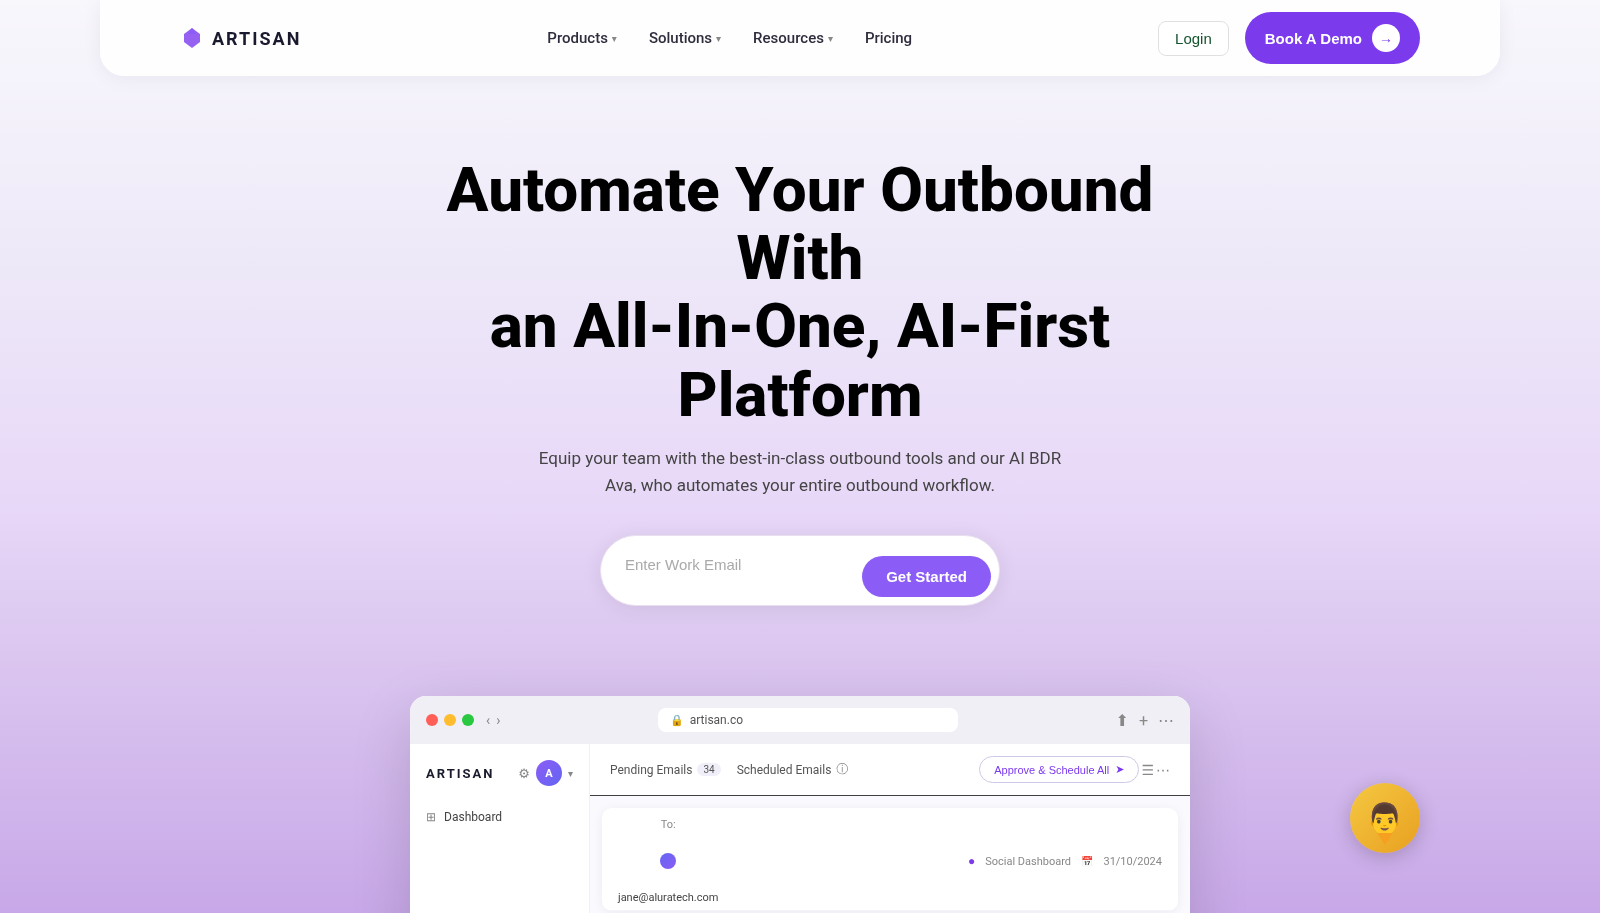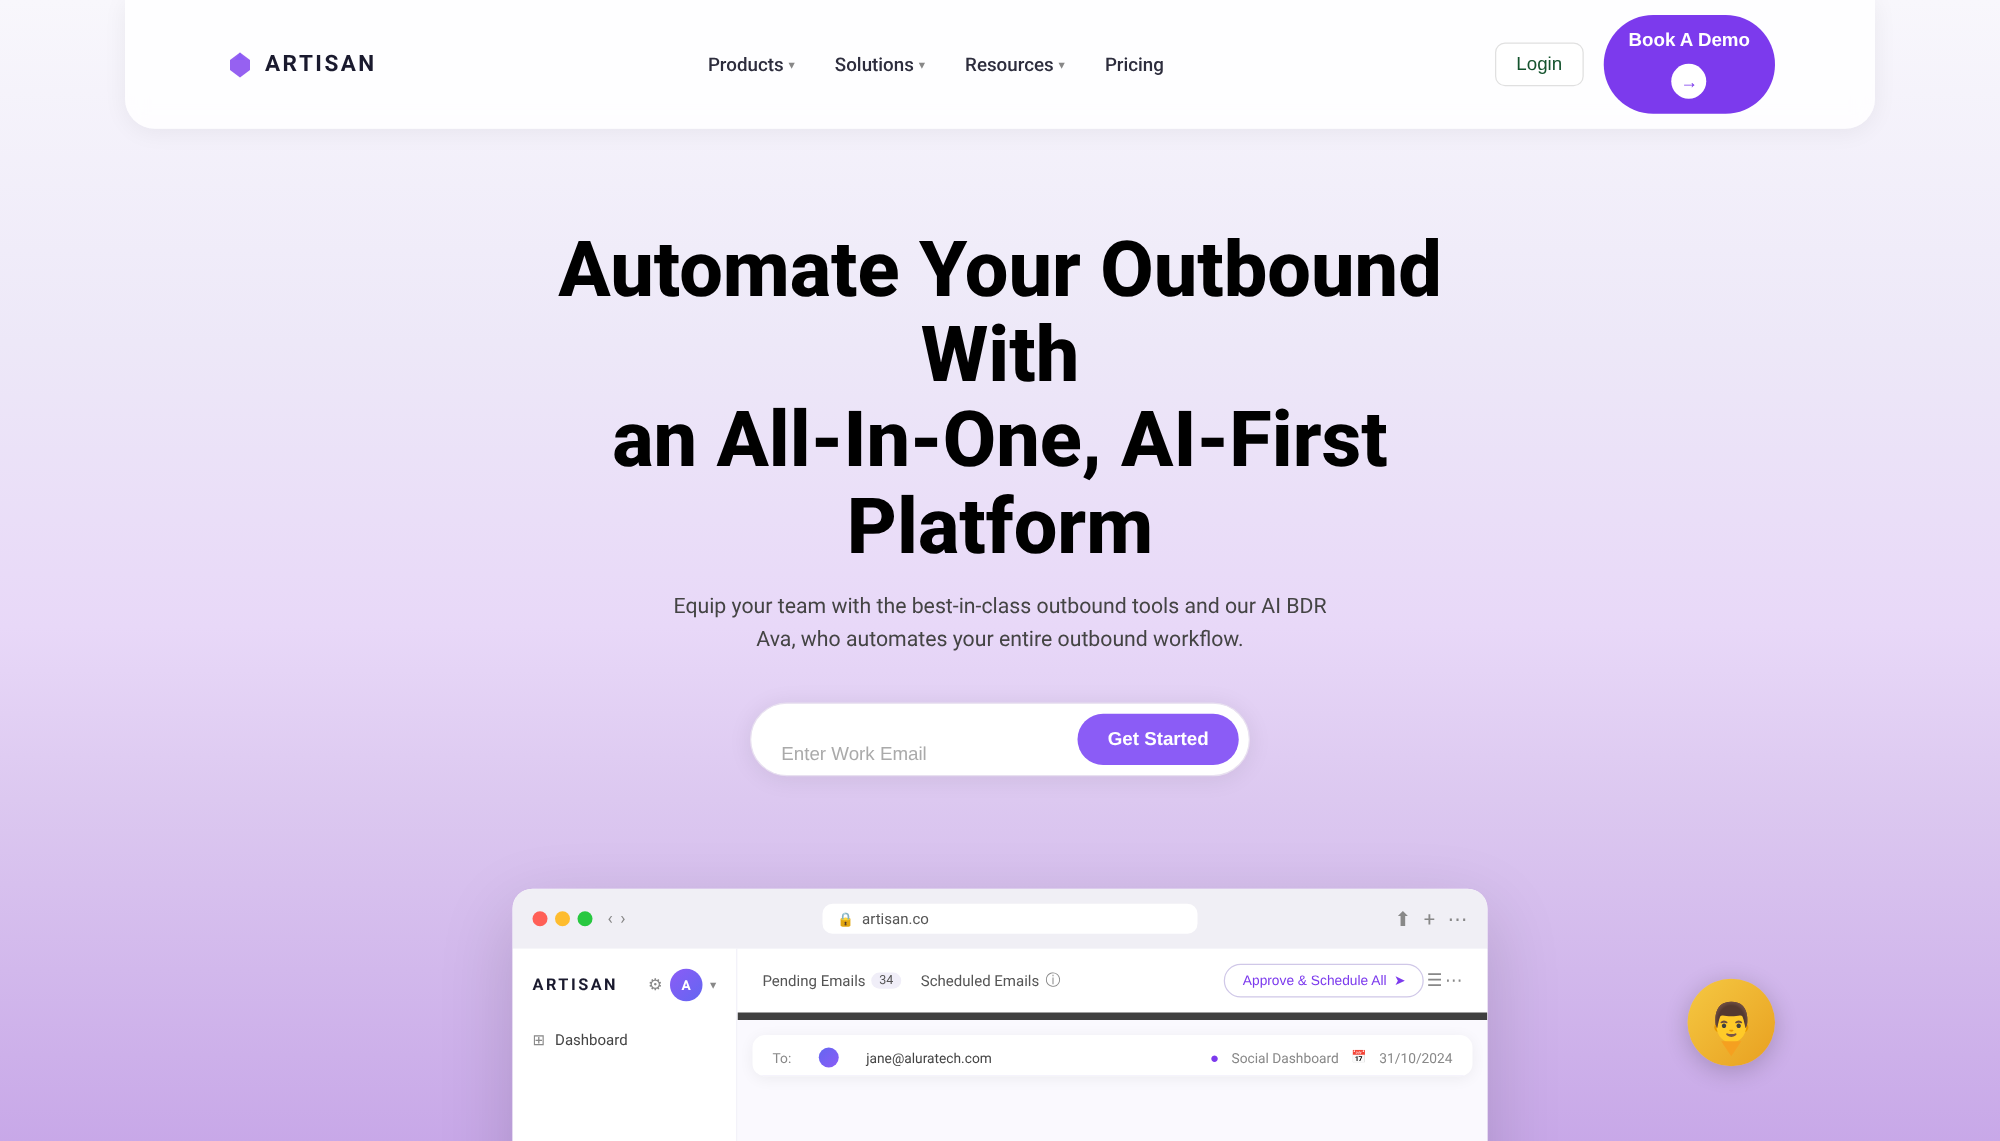--- a/index.html
+++ b/index.html
@@ -100,21 +100,20 @@
       align-items: center;
       gap: 10px;
       background: #7c3aed;
       color: white;
       border: none;
       padding: 12px 20px;
       border-radius: 50px;
       font-size: 15px;
       font-weight: 600;
       cursor: pointer;
-      flex-direction: column;
     }
 
     .book-demo-btn .arrow-circle {
       width: 28px;
       height: 28px;
       background: white;
       border-radius: 50%;
       display: flex;
       align-items: center;
       justify-content: center;
@@ -153,24 +152,24 @@
       font-size: 17px;
       color: #444;
       max-width: 540px;
       margin: 0 auto 36px;
       line-height: 1.6;
     }
 
     
     .email-form {
       display: flex;
-      align-items: flex-end;
+      align-items: flex-start;
       background: white;
       border-radius: 50px;
-      padding: 8px 8px 8px 24px;
+      padding: 20px 8px 8px 24px;
       max-width: 400px;
       margin: 0 auto;
       box-shadow: 0 2px 20px rgba(0,0,0,0.08);
       border: 1px solid #e8e0f0;
     }
 
     .email-input {
       flex: 1;
       border: none;
       outline: none;
@@ -335,21 +334,21 @@
     .app-main {
       flex: 1;
       background: #faf9fe;
       overflow: hidden;
     }
 
     .app-top-bar {
       display: flex;
       align-items: center;
       padding: 12px 20px;
-      border-bottom: 6px solid #404040;
+      border-bottom: 1px solid #404040;
       gap: 16px;
       background: white;
     }
 
     .tab-item {
       font-size: 12px;
       color: #555;
       cursor: pointer;
       display: flex;
       align-items: center;
@@ -405,20 +404,21 @@
       padding: 10px 16px 6px;
       border-bottom: 1px solid #f5f3fc;
     }
 
     .email-to-row {
       display: flex;
       align-items: center;
       gap: 22px;
       font-size: 11px;
       color: #444;
+      flex-direction: column;
     }
 
     .email-avatar-small {
       width: 16px;
       height: 16px;
       border-radius: 50%;
       background: linear-gradient(135deg, #6366f1, #8b5cf6);
     }
 
     .email-meta {

